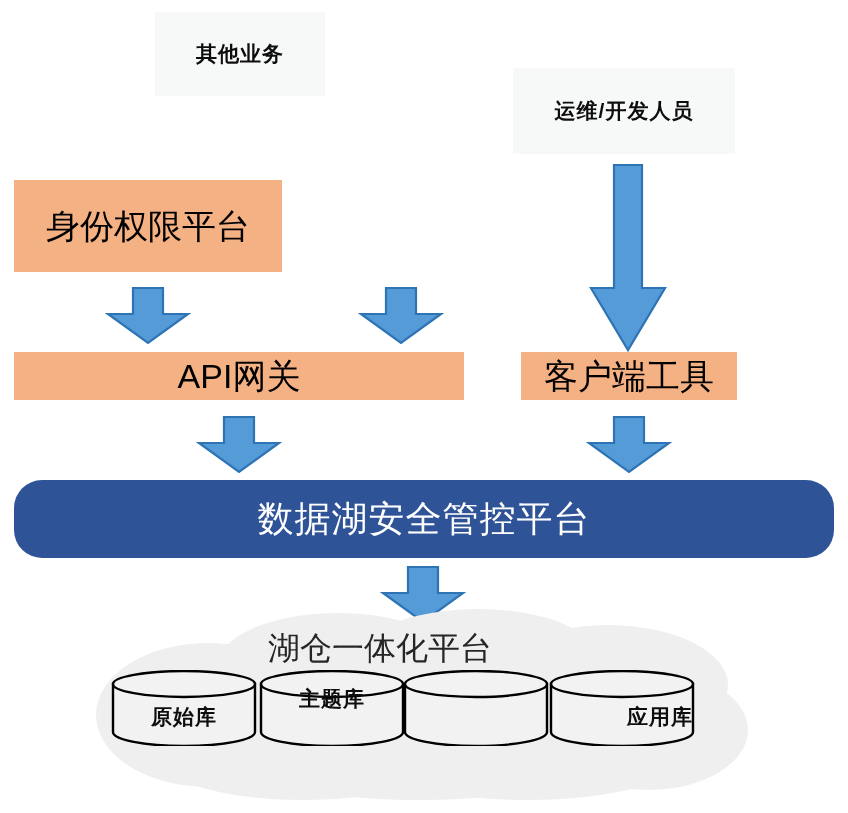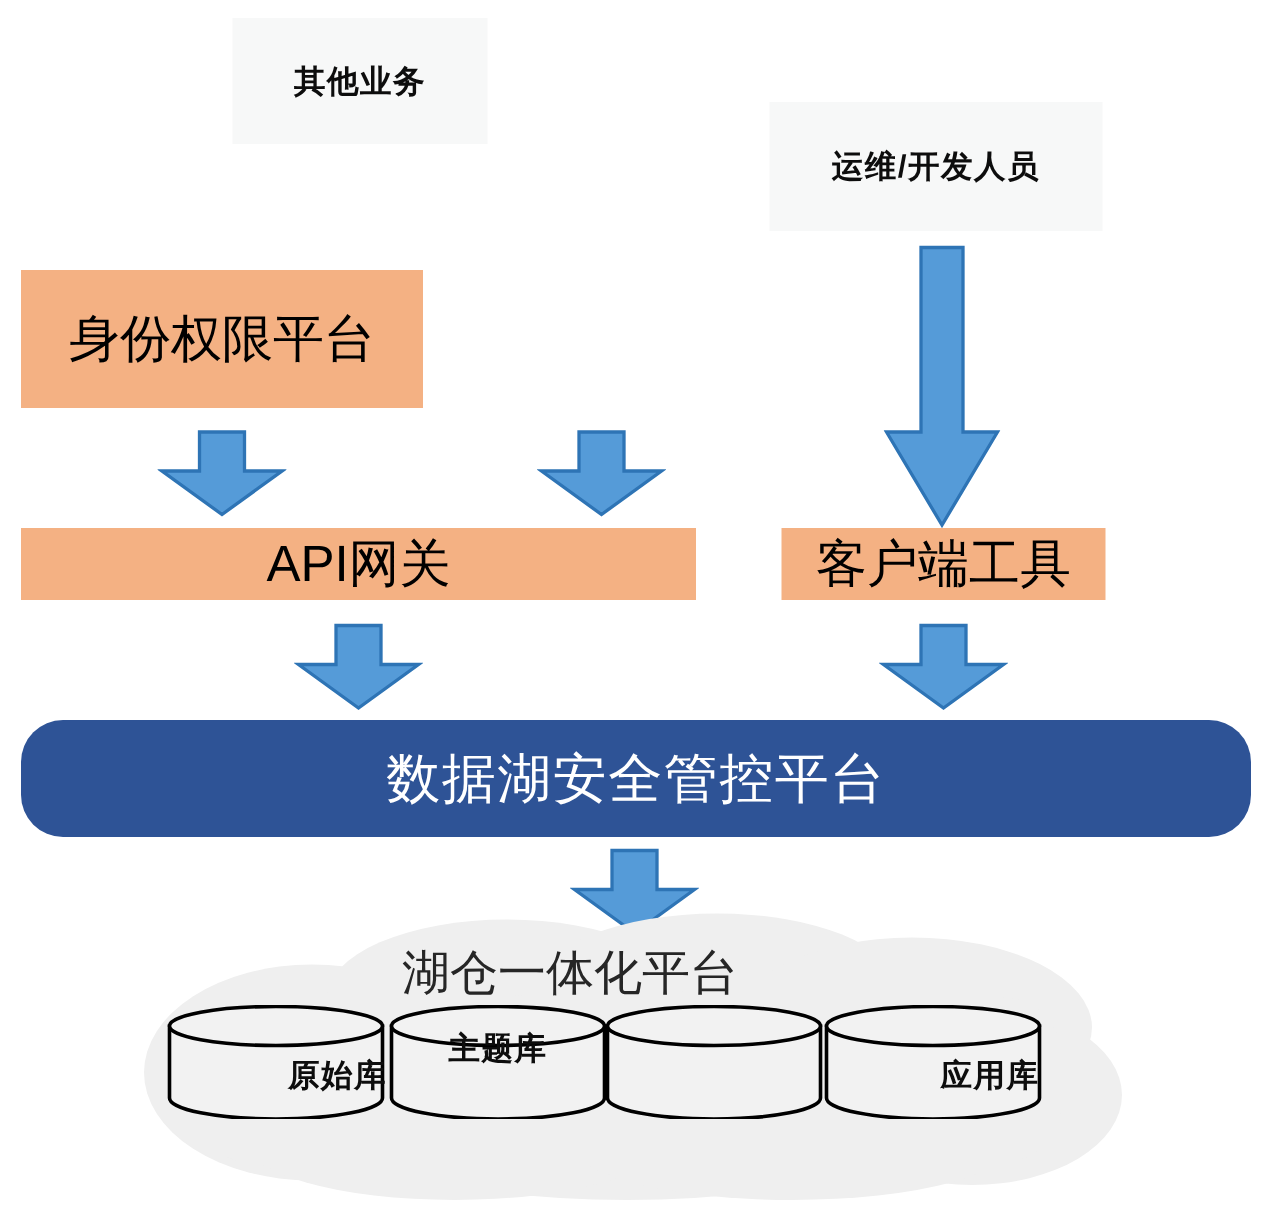--- a/index.html
+++ b/index.html
@@ -166,21 +166,21 @@
 
   <div class="abs cloud-title" style="left:0px; top:627px; width:760px; text-align:center;">
     <span>湖仓一体化平台</span>
   </div>
 
   <div class="cyl" style="left:110px; top:670px; width:148px; height:76px;">
     <svg width="148" height="76" viewBox="0 0 148 76" xmlns="http://www.w3.org/2000/svg">
       <path d="M3,14 L3,62 A71,14 0 0 0 145,62 L145,14 Z" fill="#F2F2F2" stroke="#000000" stroke-width="2.4"></path>
       <ellipse cx="74" cy="14" rx="71" ry="13" fill="#F2F2F2" stroke="#000000" stroke-width="2.4"></ellipse>
     </svg>
-    <div class="cyl-label" style="top:33px;text-align:right;">原始库</div>
+    <div class="cyl-label" style="top:33px;">原始库</div>
   </div>
 
   <div class="cyl" style="left:258px; top:670px; width:148px; height:76px;">
     <svg width="148" height="76" viewBox="0 0 148 76" xmlns="http://www.w3.org/2000/svg">
       <path d="M3,14 L3,62 A71,14 0 0 0 145,62 L145,14 Z" fill="#F2F2F2" stroke="#000000" stroke-width="2.4"></path>
       <ellipse cx="74" cy="14" rx="71" ry="13" fill="#F2F2F2" stroke="#000000" stroke-width="2.4"></ellipse>
     </svg>
     <div class="cyl-label" style="top:15px;">主题库</div>
   </div>
 

